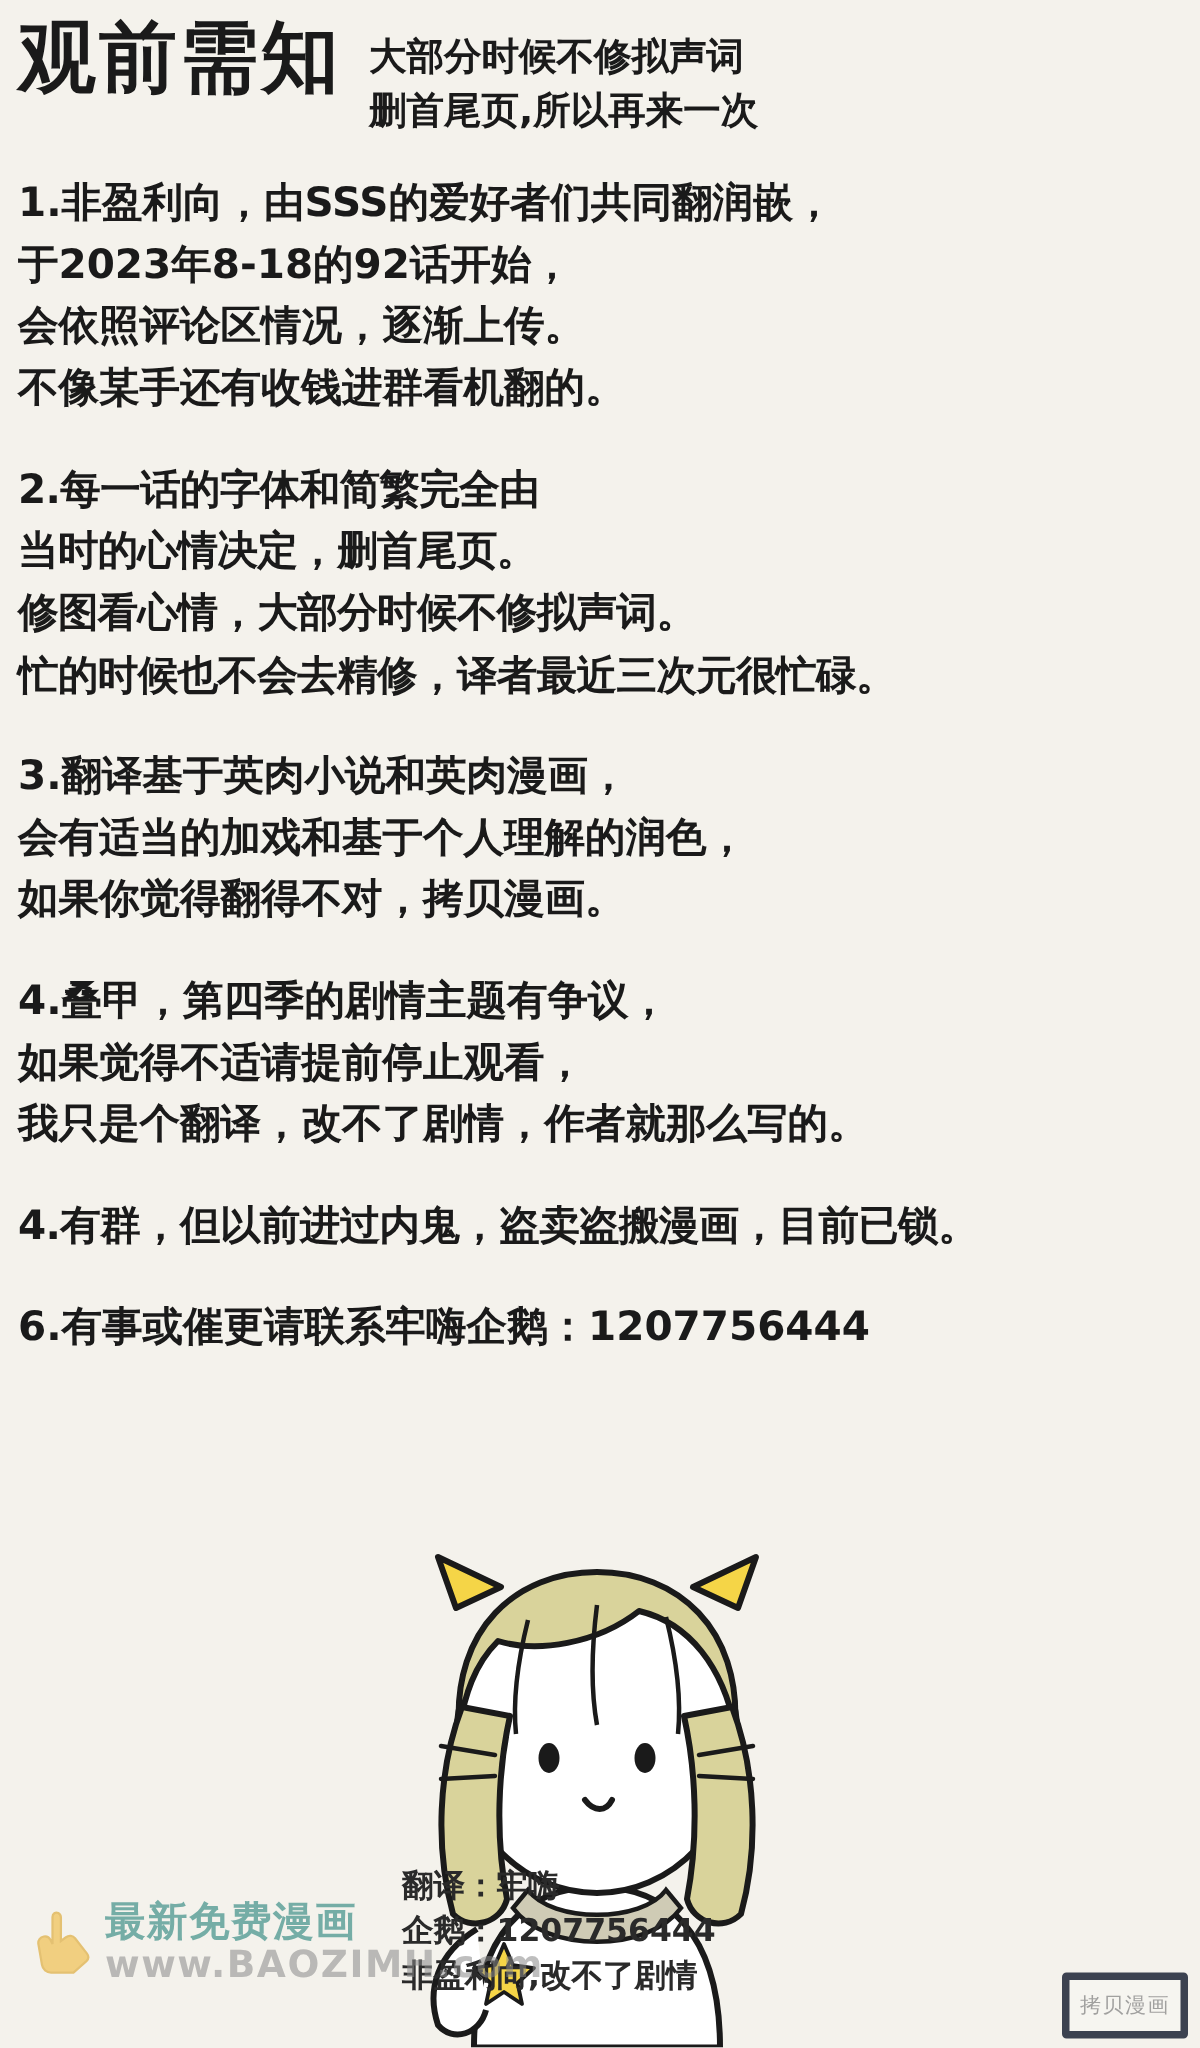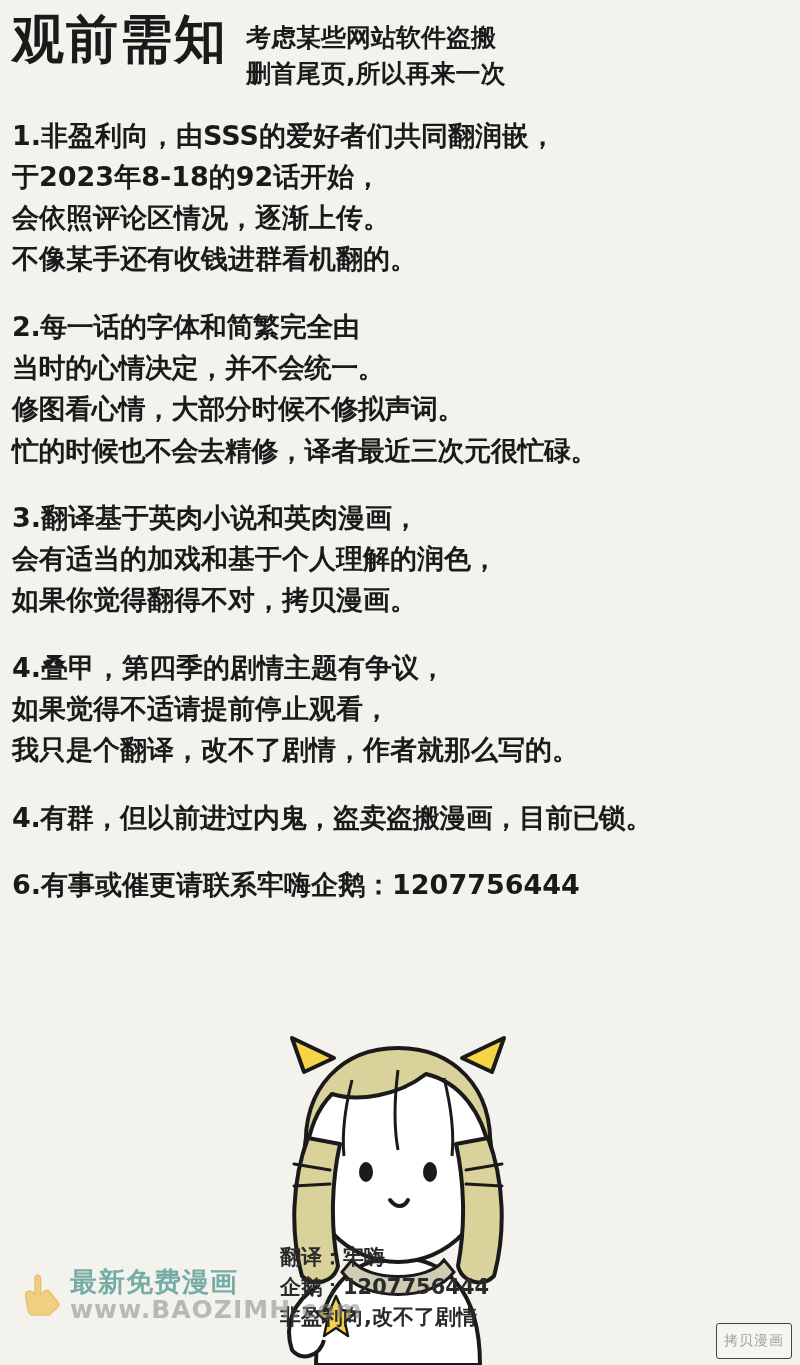--- a/index.html
+++ b/index.html
@@ -69,21 +69,21 @@
     left: 248px;
     top: 1020px;
     width: 300px;
     height: 345px;
   }
   .illustration svg {
     display: block;
   }
   .credit {
     position: absolute;
-    left: 280px;
+    left: 268px;
     top: 1243px;
     font-size: 21px;
     font-weight: 600;
     line-height: 1.42;
     color: #2a2a2a;
     white-space: nowrap;
   }
   
   .wm-left {
     position: absolute;
@@ -113,57 +113,57 @@
     font-weight: 700;
     color: #8a8a8a;
     letter-spacing: 1px;
   }
   .wm-corner {
     position: absolute;
     right: 8px;
     bottom: 6px;
     width: 74px;
     height: 34px;
-    border: 1px solid #0f172a;
+    border: 5px solid #0f172a;
     border-radius: 3px;
     display: flex;
     align-items: center;
     justify-content: center;
     font-size: 14px;
     color: #8d8d8d;
     letter-spacing: 1px;
     opacity: 0.8;
     background: rgba(255,255,255,0.25);
   }
 </style>
 </head>
 <body>
 
 <div class="page">
 
   <div class="header">
     <div class="title">观前需知</div>
     <div class="header-note">
-      <div class="line">考虑某些网站软件盗搬</div>
+      <div class="line">大部分时候不修拟声词</div>
       <div class="line">删首尾页,所以再来一次</div>
     </div>
   </div>
 
   <div class="body-text">
 
     <div class="para">
       <div class="line">1.非盈利向，由SSS的爱好者们共同翻润嵌，</div>
       <div class="line">于2023年8-18的92话开始，</div>
       <div class="line">会依照评论区情况，逐渐上传。</div>
       <div class="line">不像某手还有收钱进群看机翻的。</div>
     </div>
 
     <div class="para para-tight">
       <div class="line">2.每一话的字体和简繁完全由</div>
-      <div class="line">当时的心情决定，并不会统一。</div>
+      <div class="line">当时的心情决定，删首尾页。</div>
       <div class="line">修图看心情，大部分时候不修拟声词。</div>
       <div class="line">忙的时候也不会去精修，译者最近三次元很忙碌。</div>
     </div>
 
     <div class="para">
       <div class="line">3.翻译基于英肉小说和英肉漫画，</div>
       <div class="line">会有适当的加戏和基于个人理解的润色，</div>
       <div class="line">如果你觉得翻得不对，拷贝漫画。</div>
     </div>
 

